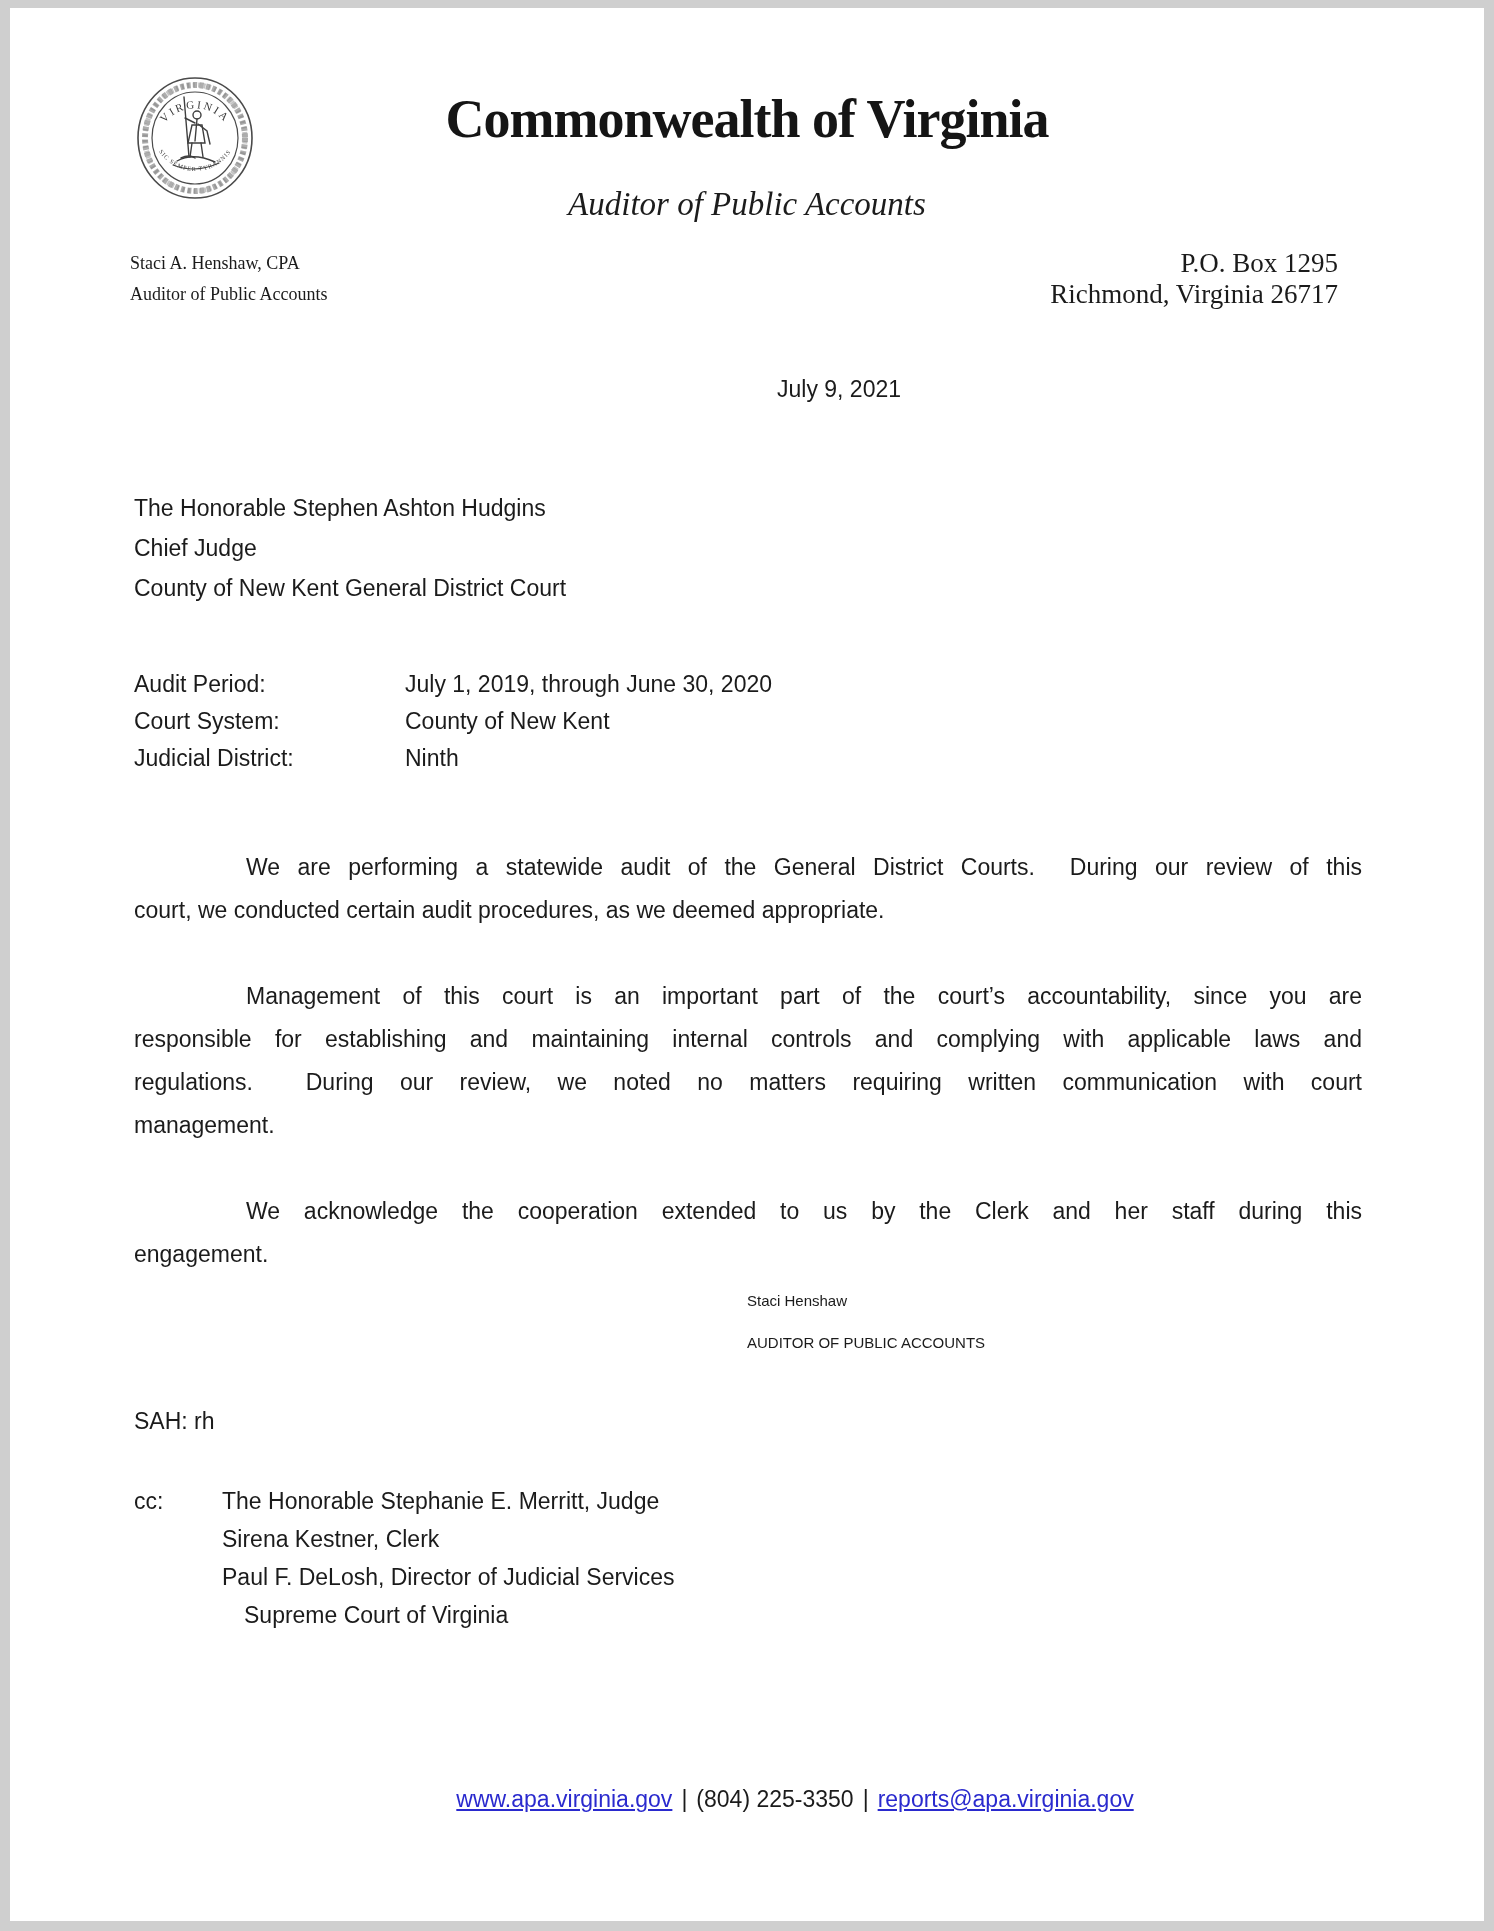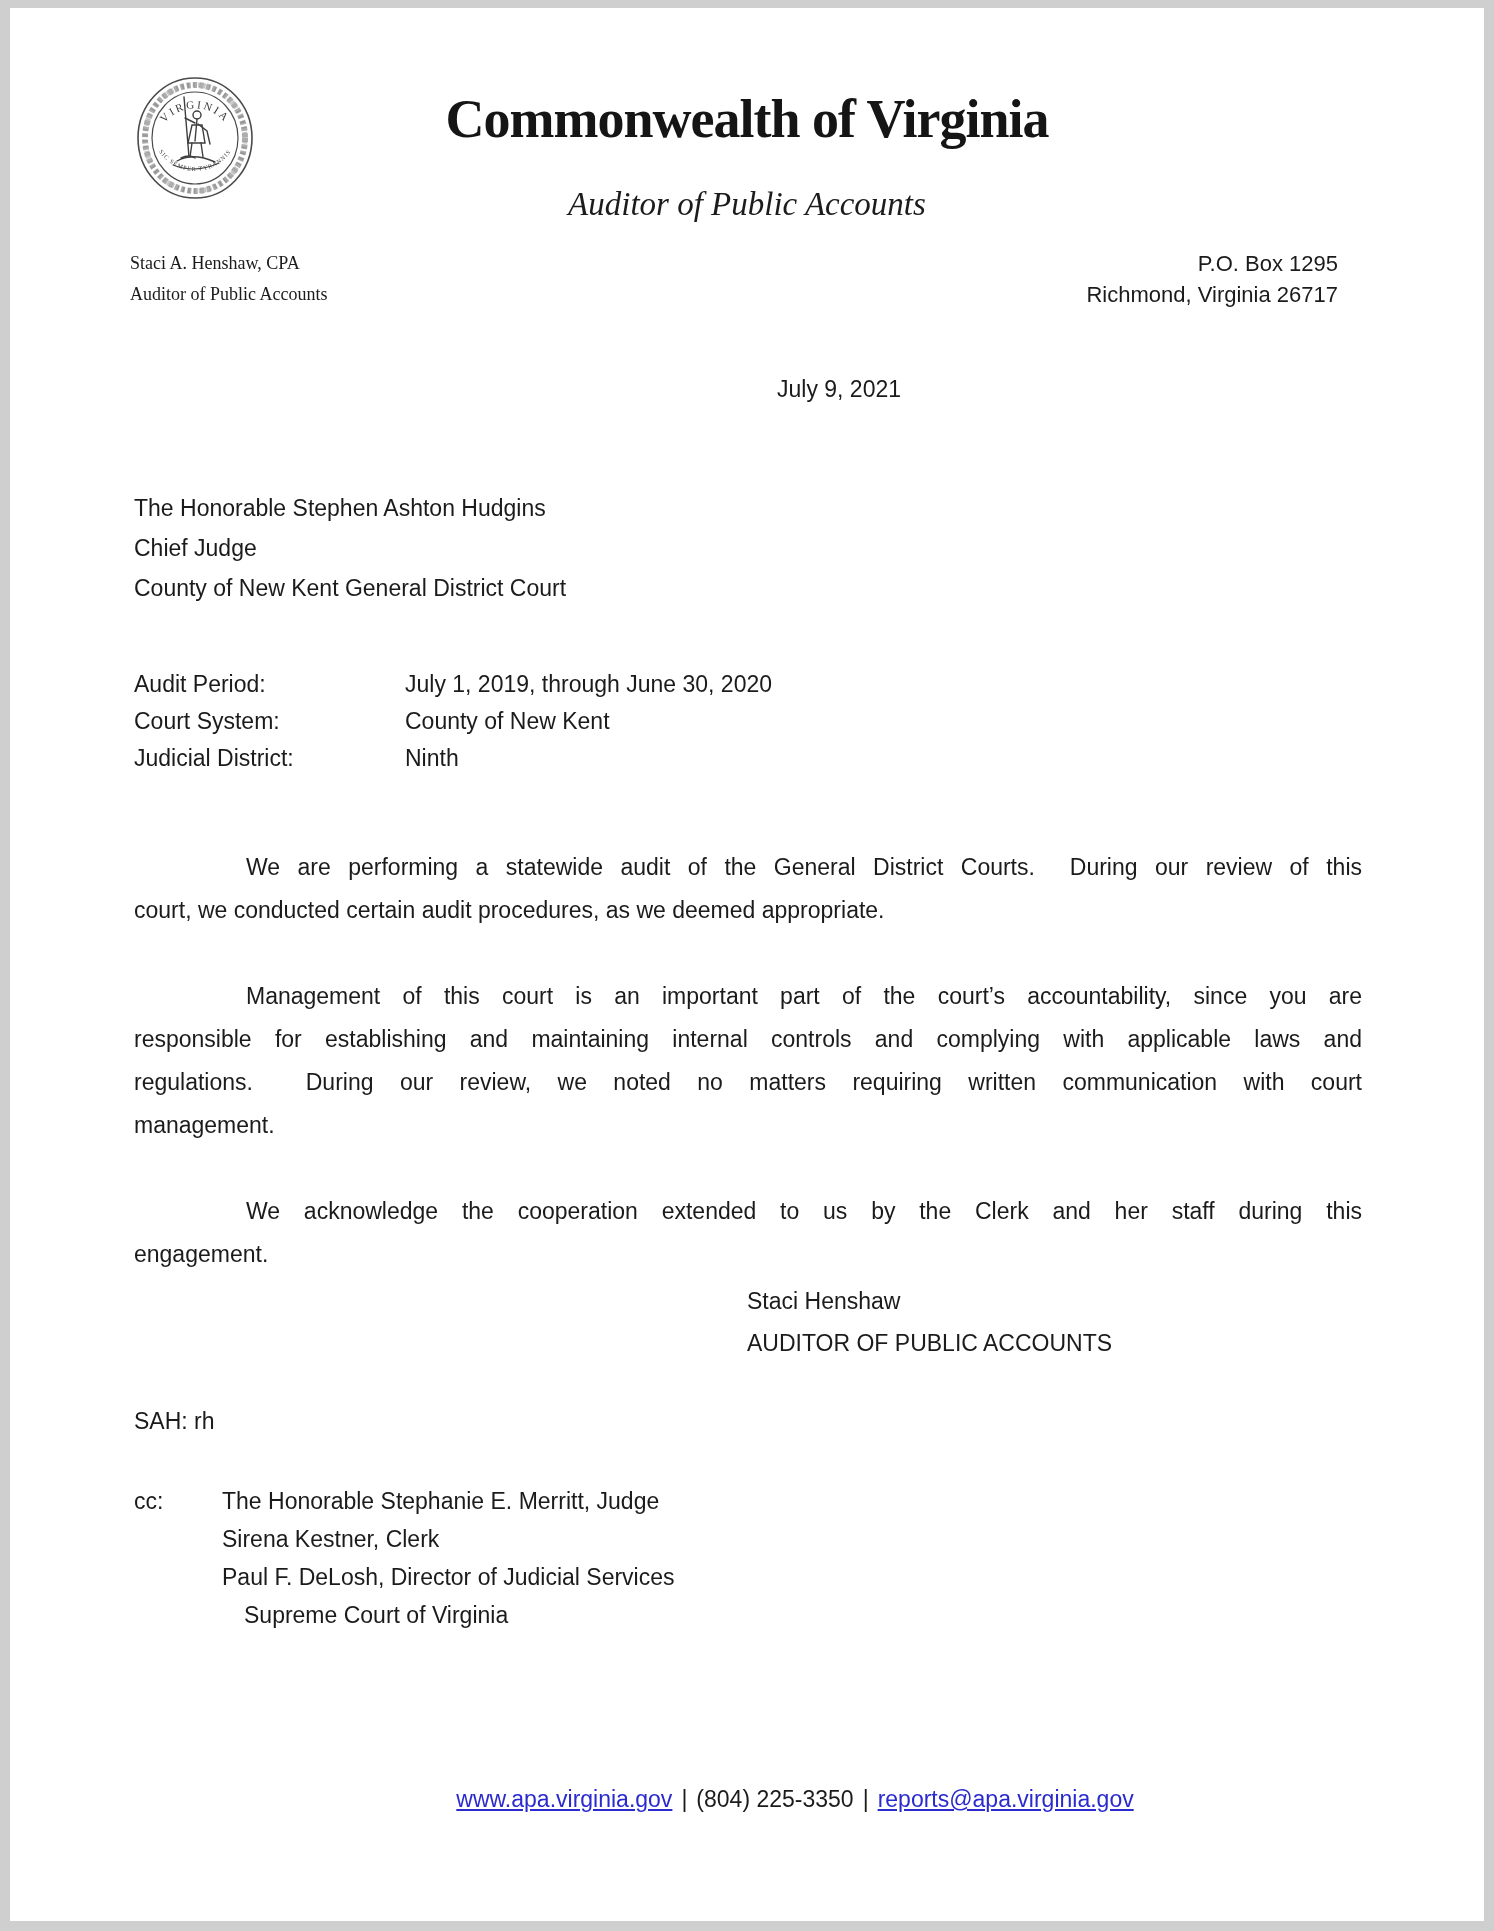--- a/index.html
+++ b/index.html
@@ -27,37 +27,37 @@
     font-family:"Liberation Serif","DejaVu Serif",serif;
     font-style:italic;font-size:33px;color:#1c1c1c;
   }
   .lh-official{
     position:absolute;left:120px;top:240px;
     font-family:"Liberation Serif","DejaVu Serif",serif;
     font-size:18px;line-height:31px;
   }
   .lh-address{
     position:absolute;right:146px;top:240px;text-align:right;
-    font-family:Liberation Sans, sans-serif;
-    font-size:22px;line-height:31px;
+    font-family:Liberation Serif, serif;
+    font-size:27px;line-height:31px;
   }
   
   .dateline{position:absolute;left:737px;top:368px;font-size:23px;margin-left:30px;}
   .recipient{position:absolute;left:124px;top:480px;font-size:23px;line-height:40px;}
   .audit-info{position:absolute;left:124px;top:658px;font-size:23px;line-height:37px;}
   .audit-row .lbl{display:inline-block;width:271px;}
   .paras{position:absolute;left:124px;top:838px;width:1228px;font-size:23px;}
   .bline{
     line-height:43px;white-space:pre-wrap;
     text-align:justify;text-align-last:justify;
   }
   .bline.first{text-indent:112px;}
   .bline.last{text-align-last:left;}
   .para{margin:0 0 43px 0;}
-  .signature{position:absolute;left:737px;top:1272px;font-size:23px;line-height:42px;}
+  .signature{position:absolute;left:737px;top:1272px;font-size:15px;line-height:42px;}
   .reference{position:absolute;left:124px;top:1400px;font-size:23px;}
   .ccblock{position:absolute;left:124px;top:1474px;font-size:23px;line-height:38px;display:flex;}
   .ccblock .cc-label{width:88px;}
   .cc-names div{white-space:pre-wrap;}
   .cc-names .indent{padding-left:22px;}
   
   .footer{
     position:absolute;left:0;top:1778px;width:100%;
     text-align:center;font-size:23px;margin-left:48px;
   }

